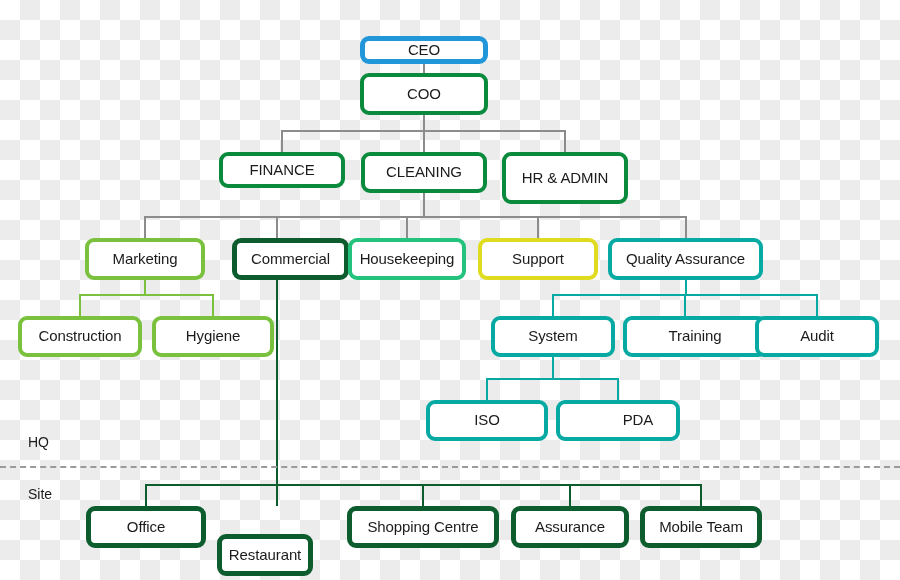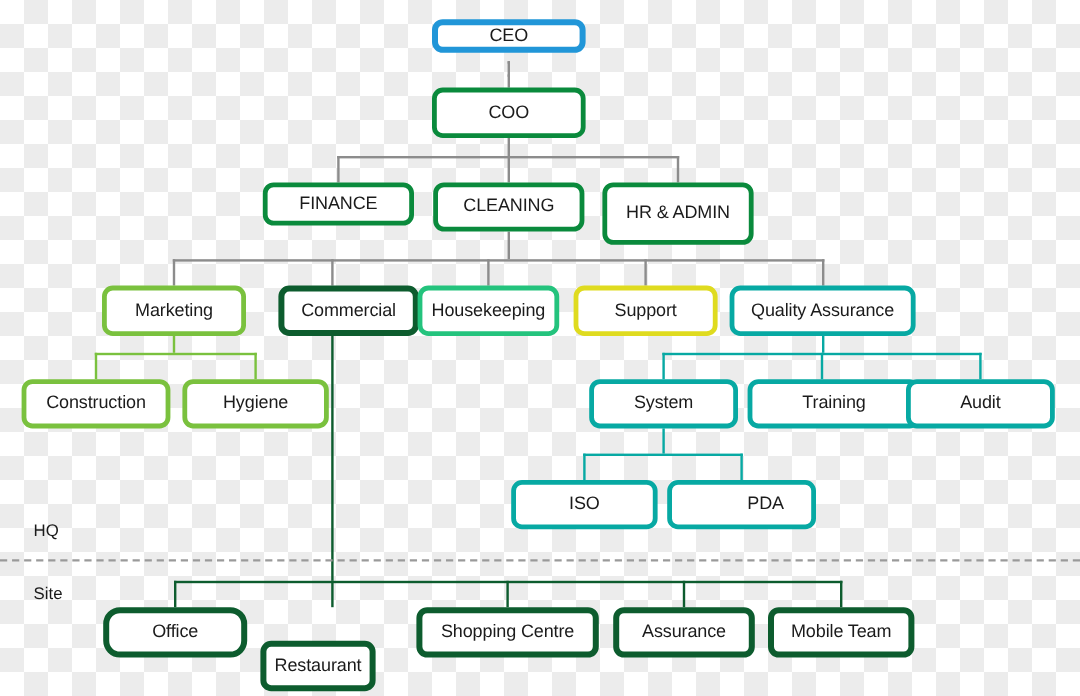--- a/index.html
+++ b/index.html
@@ -95,38 +95,38 @@
       <div class="connector" style="left: 617px; top: 378px; width: 2px; height: 22px; background: rgb(7, 169, 163);"></div>
       <div class="connector" style="left: 276px; top: 280px; width: 2px; height: 204px; background: rgb(13, 92, 46);"></div>
       <div class="connector" style="left: 145px; top: 484px; width: 557px; height: 2px; background: rgb(13, 92, 46);"></div>
       <div class="connector" style="left: 145px; top: 484px; width: 2px; height: 22px; background: rgb(13, 92, 46);"></div>
       <div class="connector" style="left: 276px; top: 484px; width: 2px; height: 22px; background: rgb(13, 92, 46);"></div>
       <div class="connector" style="left: 422px; top: 484px; width: 2px; height: 22px; background: rgb(13, 92, 46);"></div>
       <div class="connector" style="left: 569px; top: 484px; width: 2px; height: 22px; background: rgb(13, 92, 46);"></div>
       <div class="connector" style="left: 700px; top: 484px; width: 2px; height: 22px; background: rgb(13, 92, 46);"></div>
     </div>
   <div id="node-layer">
-      <div class="node thick" style="left: 360px; top: 16px; width: 128px; height: 28px; border-color: rgb(33, 150, 216);">CEO</div>
+      <div class="node thick" style="left: 360px; top: 36px; width: 128px; height: 28px; border-color: rgb(33, 150, 216);">CEO</div>
       <div class="node" style="left: 360px; top: 73px; width: 128px; height: 42px; border-color: rgb(10, 138, 60);">COO</div>
       <div class="node" style="left: 219px; top: 152px; width: 126px; height: 36px; border-color: rgb(10, 138, 60);">FINANCE</div>
       <div class="node" style="left: 361px; top: 152px; width: 126px; height: 41px; border-color: rgb(10, 138, 60);">CLEANING</div>
       <div class="node" style="left: 502px; top: 152px; width: 126px; height: 52px; border-color: rgb(10, 138, 60);">HR &amp; ADMIN</div>
       <div class="node" style="left: 85px; top: 238px; width: 120px; height: 42px; border-color: rgb(122, 193, 62);">Marketing</div>
       <div class="node thick" style="left: 232px; top: 238px; width: 117px; height: 42px; border-color: rgb(13, 92, 46);">Commercial</div>
       <div class="node" style="left: 348px; top: 238px; width: 118px; height: 42px; border-color: rgb(36, 195, 125);">Housekeeping</div>
       <div class="node" style="left: 478px; top: 238px; width: 120px; height: 42px; border-color: rgb(223, 219, 31);">Support</div>
       <div class="node" style="left: 608px; top: 238px; width: 155px; height: 42px; border-color: rgb(7, 169, 163);">Quality Assurance</div>
       <div class="node" style="left: 18px; top: 316px; width: 124px; height: 41px; border-color: rgb(122, 193, 62);">Construction</div>
       <div class="node" style="left: 152px; top: 316px; width: 122px; height: 41px; border-color: rgb(122, 193, 62);">Hygiene</div>
       <div class="node" style="left: 491px; top: 316px; width: 124px; height: 41px; border-color: rgb(7, 169, 163);">System</div>
       <div class="node" style="left: 623px; top: 316px; width: 144px; height: 41px; border-color: rgb(7, 169, 163);">Training</div>
       <div class="node" style="left: 755px; top: 316px; width: 124px; height: 41px; border-color: rgb(7, 169, 163);">Audit</div>
       <div class="node" style="left: 426px; top: 400px; width: 122px; height: 41px; border-color: rgb(7, 169, 163);">ISO</div>
       <div class="node" style="left: 556px; top: 400px; width: 124px; height: 41px; border-color: rgb(7, 169, 163); padding-left: 40px;">PDA</div>
-      <div class="node thick" style="left: 86px; top: 506px; width: 120px; height: 42px; border-color: rgb(13, 92, 46); border-radius: 14px;">Office</div>
+      <div class="node thick" style="left: 86px; top: 506px; width: 120px; height: 42px; border-color: rgb(13, 92, 46);">Office</div>
       <div class="node thick" style="left: 217px; top: 534px; width: 96px; height: 42px; border-color: rgb(13, 92, 46);">Restaurant</div>
       <div class="node thick" style="left: 347px; top: 506px; width: 152px; height: 42px; border-color: rgb(13, 92, 46);">Shopping Centre</div>
       <div class="node thick" style="left: 511px; top: 506px; width: 118px; height: 42px; border-color: rgb(13, 92, 46);">Assurance</div>
       <div class="node thick" style="left: 640px; top: 506px; width: 122px; height: 42px; border-color: rgb(13, 92, 46);">Mobile Team</div>
     </div>
 
   <div class="divider" id="hq-site-divider" style="top: 466px; border-top-color: rgb(154, 154, 154);"></div>
 
   <div class="band-label" id="band-label-hq" style="left: 28px; top: 434px;">HQ</div>
   <div class="band-label" id="band-label-site" style="left: 28px; top: 486px;">Site</div>

